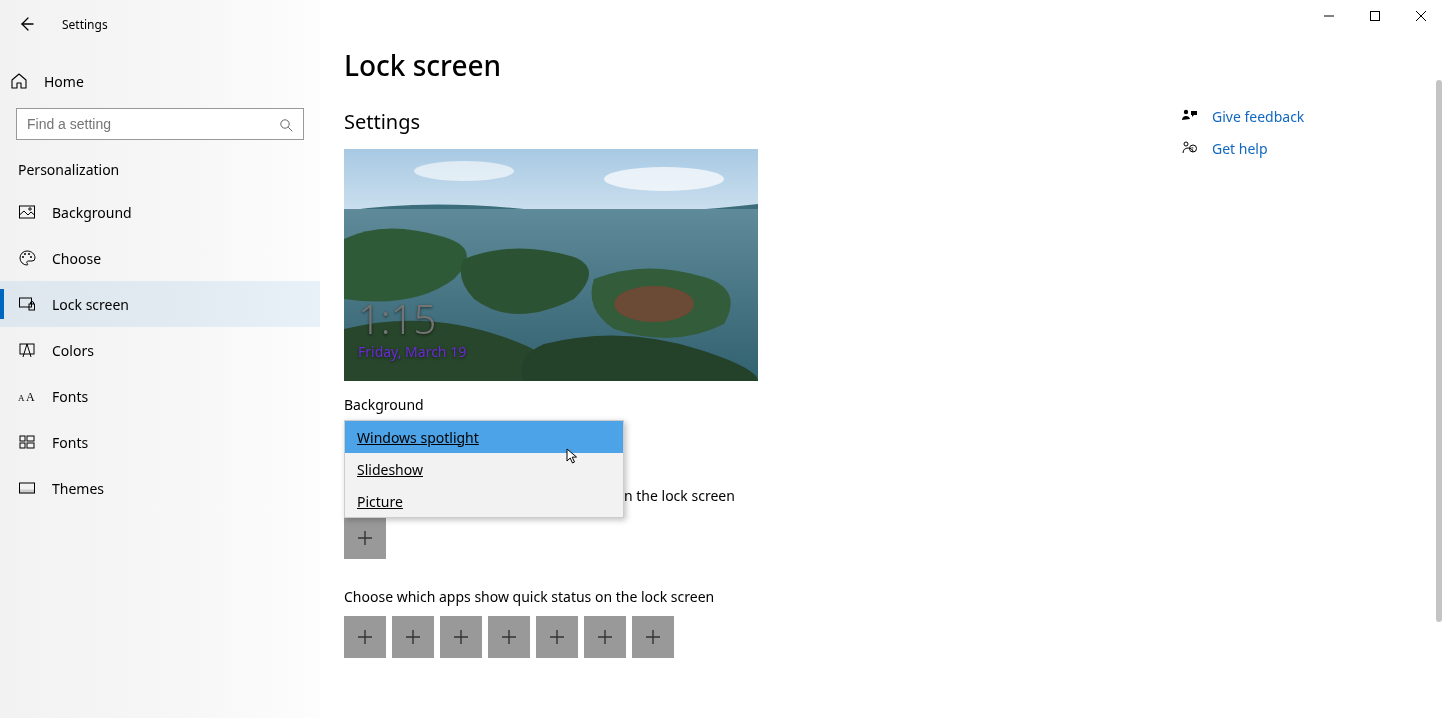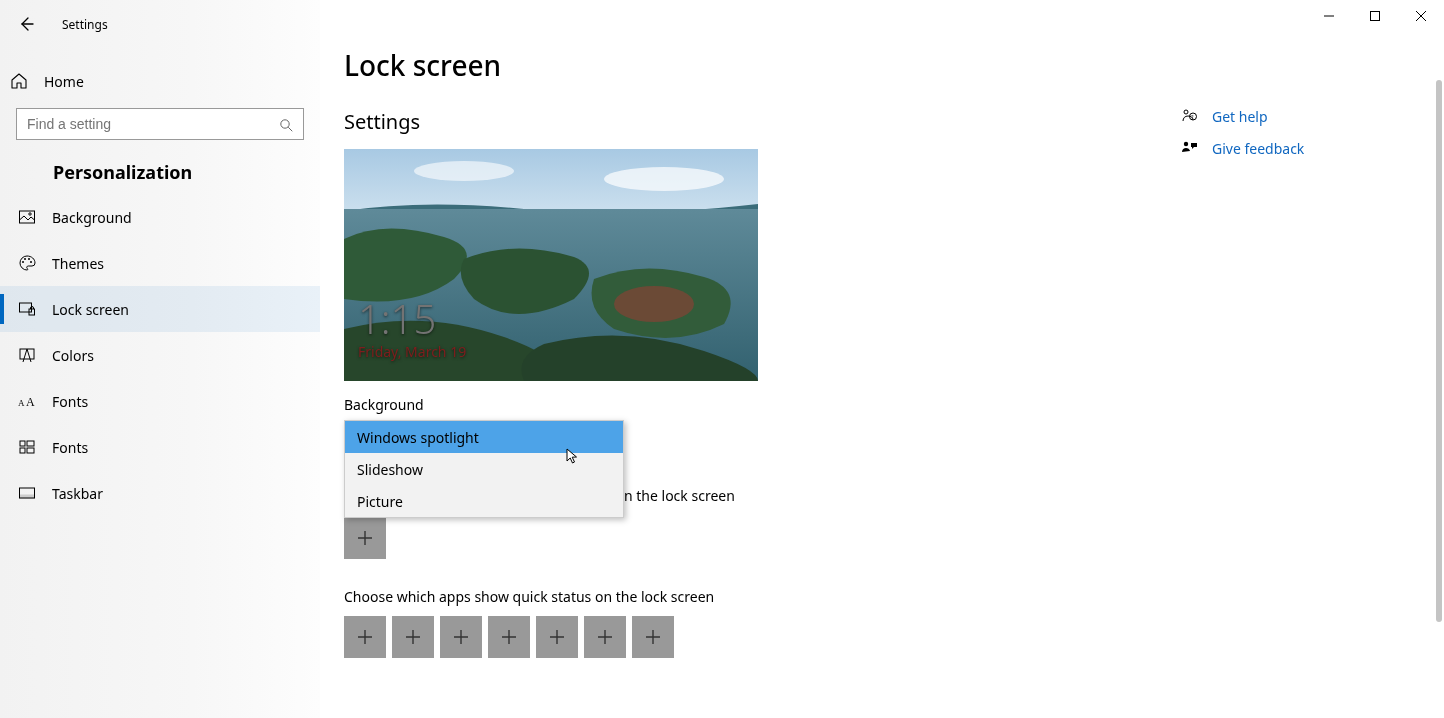--- a/index.html
+++ b/index.html
@@ -10,39 +10,39 @@
     width: 320px; height: 100%; background: linear-gradient(to right, #f2f2f2 0%, #f7f7f7 60%, #fdfdfd 100%);
     display: flex; flex-direction: column; padding-top: 8px;
   }
   .titlebar-row { display: flex; align-items: center; height: 32px; padding-left: 18px; gap: 28px; font-size: 12px; }
   .back-arrow { width: 16px; height: 16px; display:flex; align-items:center; justify-content:center; cursor: default; }
   .home-row { display:flex; align-items:center; height:46px; padding-left:10px; gap:16px; margin-top:18px; font-size:14px; }
   .search-wrap { padding: 0 16px; margin-top:4px; }
   .search-box { width: 100%; height: 32px; border:1px solid #999; background:#fff; display:flex; align-items:center; padding:0 10px; }
   .search-box input { flex:1; border:none; outline:none; background:transparent; font-size:14px; color:#666; }
   .search-box .mag { width:14px; height:14px; }
-  .cat-heading { padding: 20px 18px 10px 18px; font-weight:700; font-size:18px;margin-left:35px; }
+  .cat-heading { padding: 20px 18px 10px 18px; font-weight:400; font-size:14px; }
   .nav-item { display:flex; align-items:center; height:46px; padding-left:18px; gap:16px; font-size:14px; position:relative; cursor:default; }
   .nav-item.selected::before { content:""; position:absolute; left:0; top:8px; bottom:8px; width:4px; background:#0067c0; }
   .nav-item.selected { background: rgba(0,103,192,0.08); }
   .nav-icon { width:18px; height:18px; display:flex; align-items:center; justify-content:center; }
   
   .main { flex:1; height:100%; position:relative; background:#fff; padding: 46px 0 0 24px; }
   .win-controls { position:absolute; top:0; right:0; height:32px; display:flex; }
   .win-btn { width:46px; height:32px; display:flex; align-items:center; justify-content:center; }
   h1.page-title { font-size:28px; font-weight:500; margin-bottom:24px; }
   h2.section-title { font-size:20px; font-weight:400; margin-bottom:14px; }
   .preview-img { width:414px; height:232px; position:relative; overflow:hidden; margin-bottom:14px; }
   .preview-img svg.bg { position:absolute; inset:0; width:100%; height:100%; }
   .preview-overlay { position:absolute; left:14px; bottom:42px; color:#737373; font-weight:300; font-size:40px; line-height:1; text-shadow:0 1px 3px rgba(0,0,0,.6); }
-  .preview-date { position:absolute; left:14px; bottom:20px; color:#7f1d1d; font-size:14px; text-shadow:0 1px 3px rgba(0,0,0,.6); }
+  .preview-date { position:absolute; left:14px; bottom:20px; color:#6d28d9; font-size:14px; text-shadow:0 1px 3px rgba(0,0,0,.6); }
   .field-label { font-size:14px; color:#000; margin-bottom:6px; }
   .dropdown { position:relative; width:280px; margin-bottom:48px; }
   .dd-list { position:absolute; top:0; left:0; width:280px; background:#f2f2f2; border:1px solid #ccc; box-shadow:2px 2px 6px rgba(0,0,0,.25); z-index:10; }
-  .dd-item { height:32px; display:flex; align-items:center; padding:0 12px; font-size:14px; cursor:default; }
+  .dd-item { height:32px; display:flex; align-items:center; padding:0 12px; font-size:14px; cursor:default;text-decoration:underline; }
   .dd-item.selected { background:#4da3e8; color:#000; }
   .cursor { position:absolute; z-index:20; pointer-events:none; }
   .quick-apps-row { display:flex; gap:6px; margin-top:10px; }
   .app-tile { width:42px; height:42px; background:#999; display:flex; align-items:center; justify-content:center; color:#222; font-size:22px; cursor:default; }
   .full-status-label { font-size:14px; margin-bottom:12px; } 
   .detailed-row { margin-bottom:28px; }
   
   .aside { position:absolute; top:100px; right:24px; width:240px; }
   .aside-link { display:flex; align-items:center; gap:14px; color:#1067c0; font-size:14px; height:32px; cursor:default; }
   .aside-icon { width:18px; height:18px; color:#000; }
@@ -101,21 +101,21 @@
     <div class="nav-item">
       <span class="nav-icon">
           <svg viewBox="0 0 18 18" width="18" height="18">
             <path d="M9 2a7 7 0 1 0 0 14c1 0 1-1 .2-1.6-.9-.7-.4-2.4 1-2.4H14a3 3 0 0 0 3-3C17 5 13.5 2 9 2z" fill="none" stroke="#000" stroke-width="1"></path>
             <circle cx="5" cy="8" r="1"></circle>
             <circle cx="7" cy="5" r="1"></circle>
             <circle cx="11" cy="5" r="1"></circle>
             <circle cx="13" cy="8" r="1"></circle>
           </svg>
         </span>
-      <span>Themes</span>
+      <span>Choose</span>
     </div>
     <div class="nav-item selected">
       <span class="nav-icon">
           <svg viewBox="0 0 18 18" width="18" height="18">
             <rect x="1.5" y="3" width="12" height="9" fill="none" stroke="#000" stroke-width="1"></rect>
             <rect x="11" y="9" width="5.5" height="6" fill="none" stroke="#000" stroke-width="1"></rect>
             <path d="M12.5 9v-1a1.5 1.5 0 0 1 3 0v1" fill="none" stroke="#000" stroke-width="1"></path>
           </svg>
         </span>
       <span>Lock screen</span>
@@ -149,21 +149,21 @@
         </span>
       <span>Fonts</span>
     </div>
     <div class="nav-item">
       <span class="nav-icon">
           <svg viewBox="0 0 18 18" width="18" height="18">
             <rect x="1.5" y="4" width="15" height="10" fill="none" stroke="#000" stroke-width="1"></rect>
             <rect x="1.5" y="11" width="15" height="3" fill="#000" opacity="0.15" stroke="#000" stroke-width="1"></rect>
           </svg>
         </span>
-      <span>Taskbar</span>
+      <span>Themes</span>
     </div>
   </div>
 
   <div class="main">
 
     <div class="win-controls">
       <div class="win-btn">
           <svg width="10" height="10" viewBox="0 0 10 10">
             <path d="M0 5 H10" stroke="#000" stroke-width="1"></path>
           </svg>
@@ -275,35 +275,35 @@
       <div class="app-tile">
           <svg width="16" height="16" viewBox="0 0 16 16">
             <path d="M8 1 V15 M1 8 H15" stroke="#333" stroke-width="1.4"></path>
           </svg>
         </div>
     </div>
 
     <div class="aside">
       <div class="aside-link">
         <span class="aside-icon"><svg viewBox="0 0 18 18" width="18" height="18">
+              <circle cx="6" cy="5" r="2.2" fill="#000"></circle>
+              <path d="M2 13c0-2.5 2-4 4-4s3.5 1 4 3" fill="#000"></path>
+              <path d="M11 4h6v4h-3l-2 2v-2h-1z" fill="#000"></path>
+            </svg></span>
+        <span>Give feedback</span>
+      </div>
+      <div class="aside-link">
+        <span class="aside-icon"><svg viewBox="0 0 18 18" width="18" height="18">
               <path d="M3 14c0-3 2-5 5-5s5 1.5 5 4" fill="none" stroke="#000" stroke-width="1"></path>
               <circle cx="6" cy="5" r="2" fill="none" stroke="#000" stroke-width="1"></circle>
               <circle cx="13" cy="9.5" r="3.5" fill="none" stroke="#000" stroke-width="1"></circle>
               <text x="11.3" y="11.5" font-size="5" fill="#000">?</text>
             </svg></span>
         <span>Get help</span>
       </div>
-      <div class="aside-link">
-        <span class="aside-icon"><svg viewBox="0 0 18 18" width="18" height="18">
-              <circle cx="6" cy="5" r="2.2" fill="#000"></circle>
-              <path d="M2 13c0-2.5 2-4 4-4s3.5 1 4 3" fill="#000"></path>
-              <path d="M11 4h6v4h-3l-2 2v-2h-1z" fill="#000"></path>
-            </svg></span>
-        <span>Give feedback</span>
-      </div>
     </div>
 
     <div class="scrollbar">
         <div class="scroll-thumb"></div>
       </div>
   </div>
 
 </div>
 
 </body></html>

